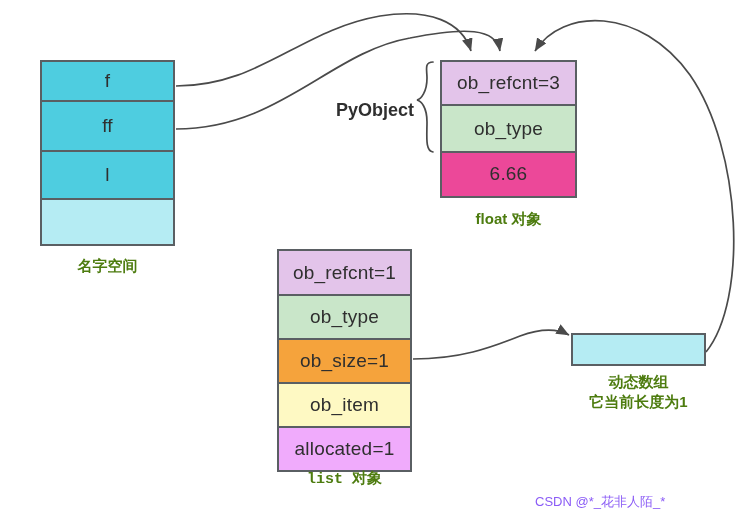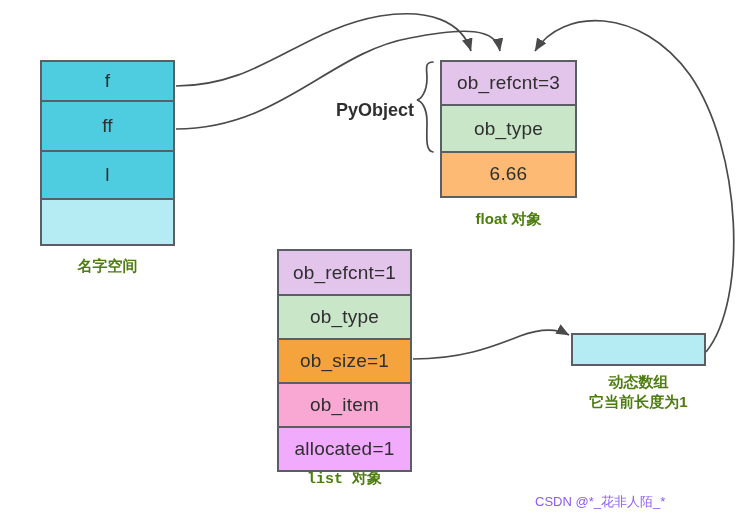--- a/index.html
+++ b/index.html
@@ -130,29 +130,29 @@
     <div class="cell" style="height:49px">l</div>
     <div class="cell empty" style="height:45px"></div>
   </div>
   <div class="caption" id="caption-namespace">名字空间</div>
 
   <div id="pyobject-label">PyObject</div>
 
   <div class="stack" id="float-stack">
     <div class="cell" style="height:45px;background:#e3c4ea">ob_refcnt=3</div>
     <div class="cell" style="height:47px;background:#c9e6c9">ob_type</div>
-    <div class="cell" style="height:44px;background:#fdba74">6.66</div>
+    <div class="cell" style="height:44px;background:#ec4899">6.66</div>
   </div>
   <div class="caption" id="caption-float">float 对象</div>
 
   <div class="stack" id="list-stack">
     <div class="cell" style="height:45px;background:#e3c4ea">ob_refcnt=1</div>
     <div class="cell" style="height:44px;background:#c9e6c9">ob_type</div>
     <div class="cell" style="height:44px;background:#f5a33c">ob_size=1</div>
-    <div class="cell" style="height:44px;background:#f9a8d4">ob_item</div>
+    <div class="cell" style="height:44px;background:#fef9c3">ob_item</div>
     <div class="cell" style="height:42px;background:#f0abfc">allocated=1</div>
   </div>
   <div class="caption" id="caption-list">list 对象</div>
 
   <div id="dynarray-box"></div>
   <div class="caption" id="caption-dynarray">
     <div>动态数组</div>
     <div>它当前长度为1</div>
   </div>
 

